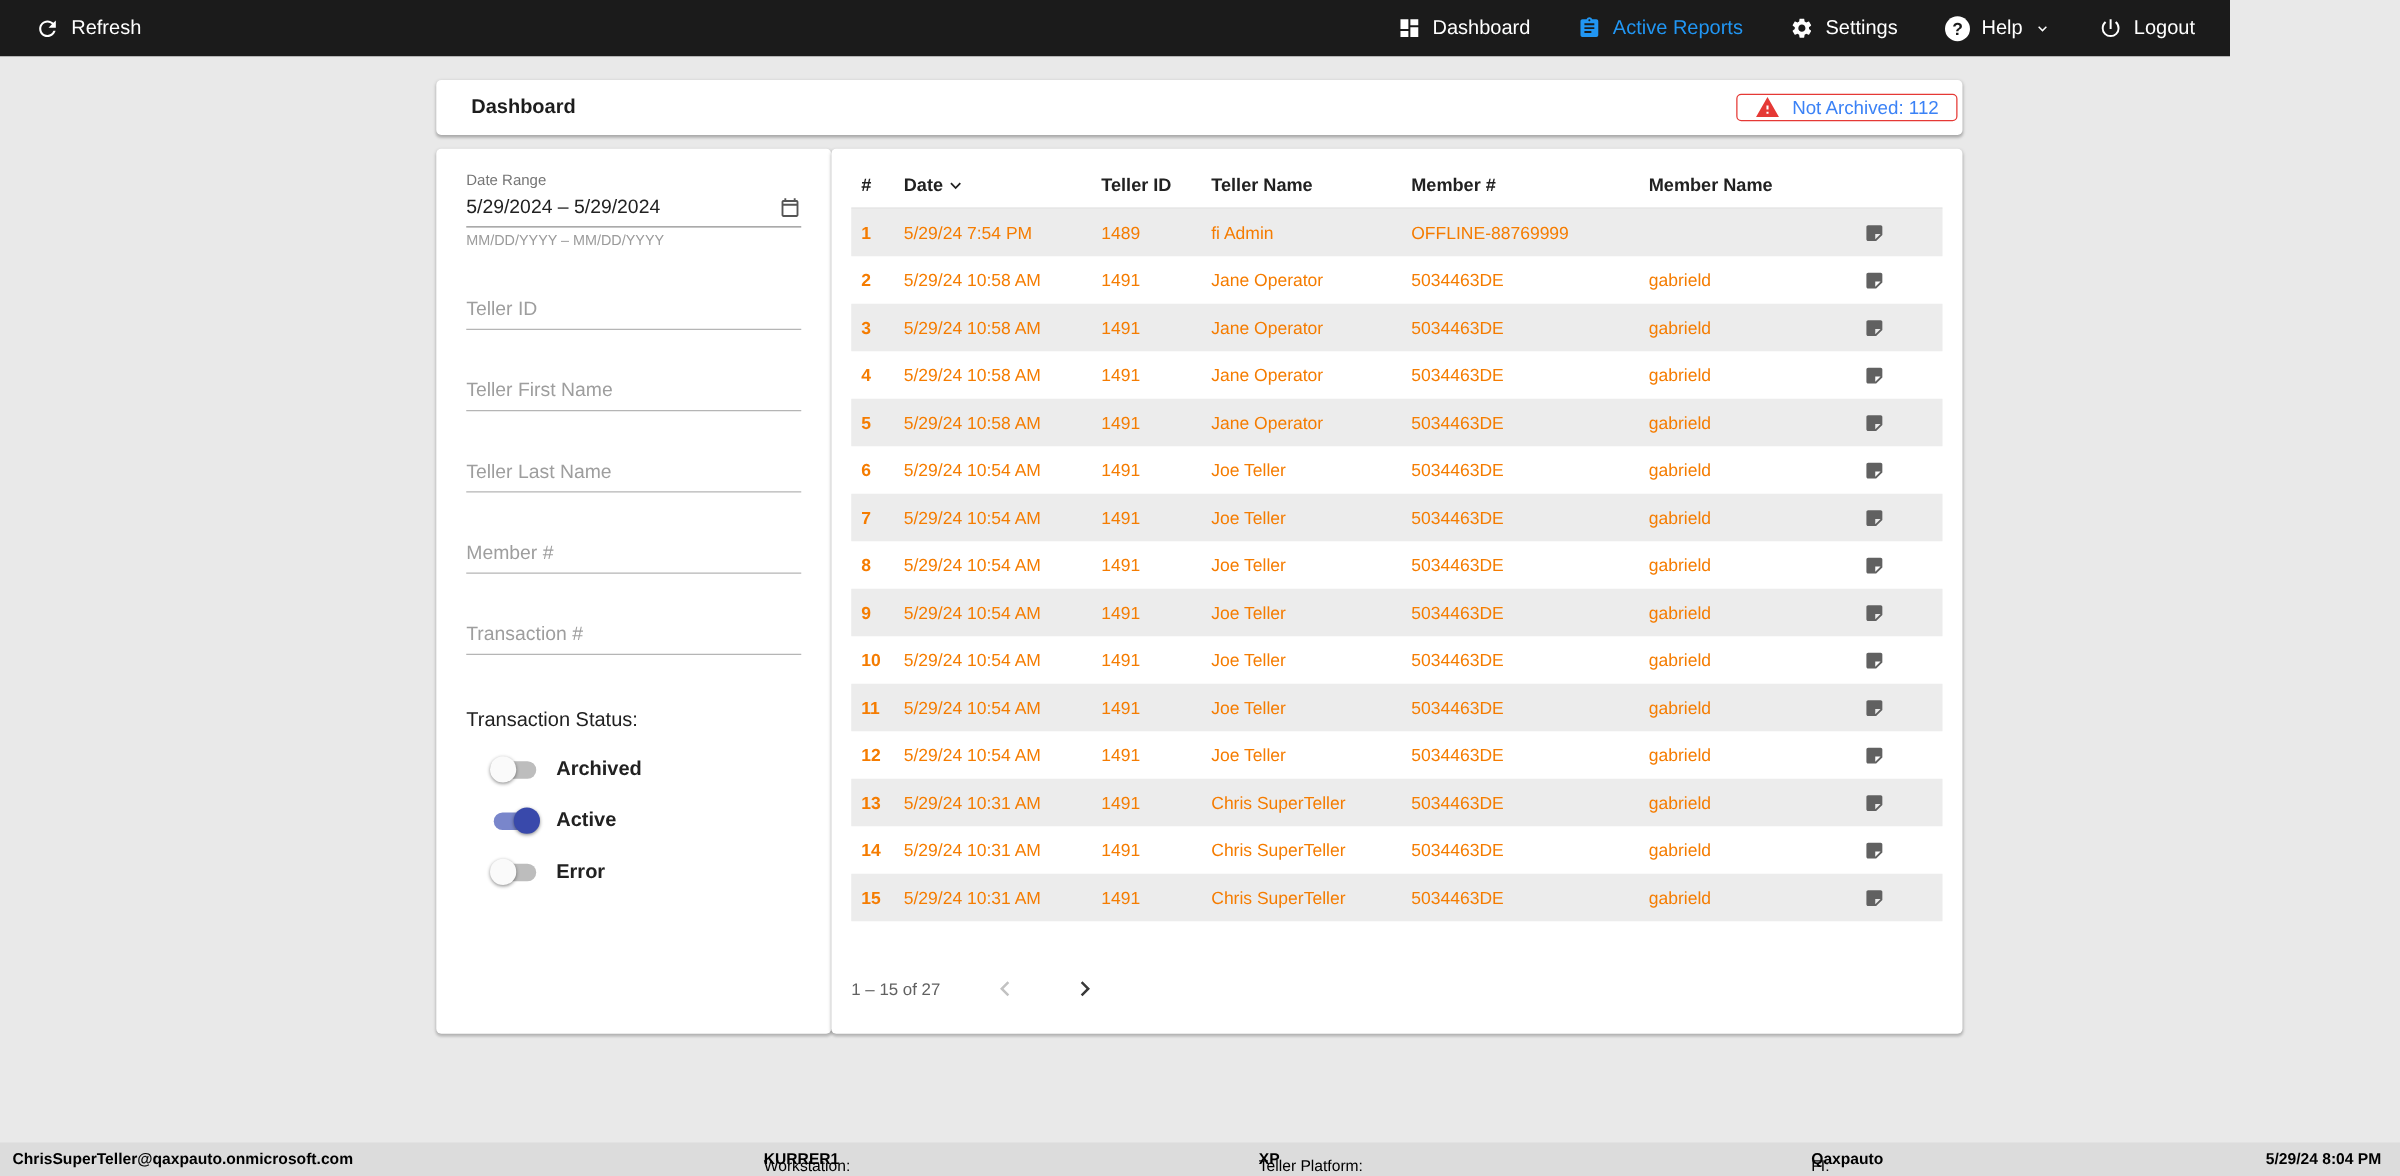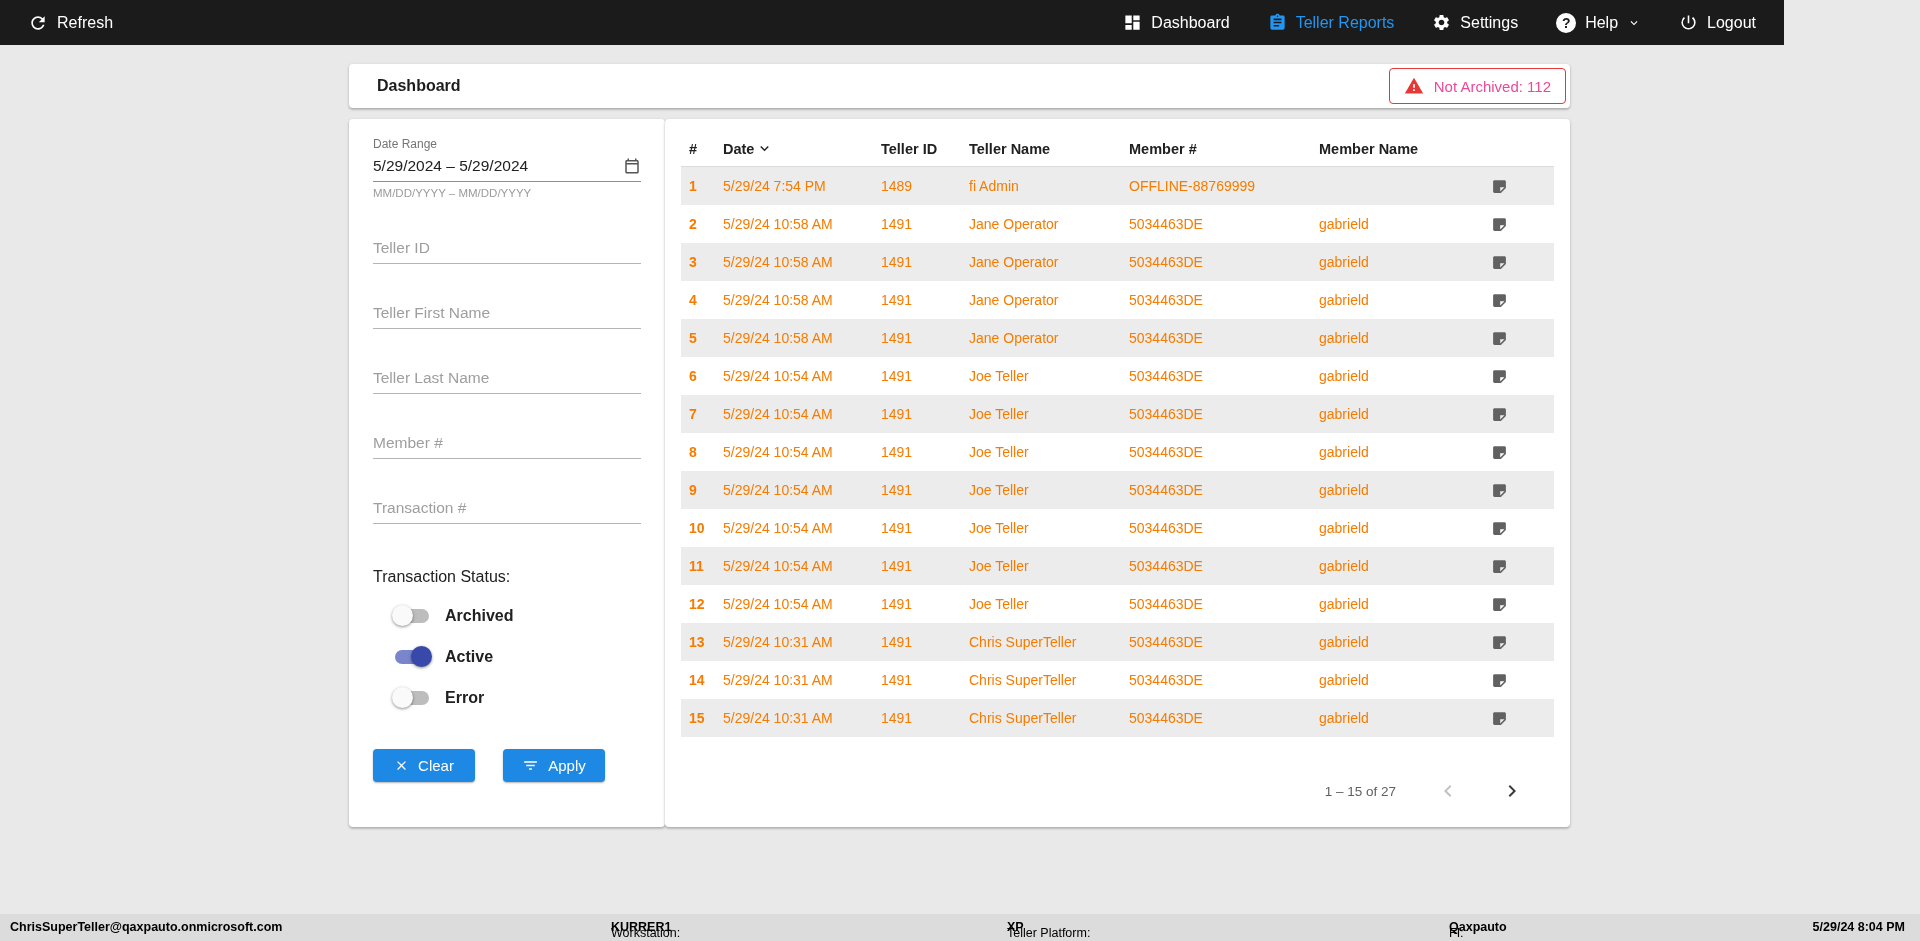--- a/index.html
+++ b/index.html
@@ -28,21 +28,21 @@
     box-shadow:0 1px 3px rgba(0,0,0,.22), 0 2px 2px rgba(0,0,0,.1);
   }
   .header-card {
     left:349px; top:64px; width:1221px; height:44px;
     display:flex; align-items:center; justify-content:space-between;
     padding:0 4px 0 28px;
   }
   .page-title { font-weight:bold; font-size:16px; color:#1d1d1d; }
   .badge {
     display:flex; align-items:center; gap:10px; border:1px solid #e53935;
-    border-radius:4px; height:36px; padding:0 14px; color:#ec4899;
+    border-radius:4px; height:22px; padding:0 14px; color:#3b82f6;
     font-size:15px; background:#fff; cursor:pointer;
   }
   
   .filter-card { left:349px; top:119px; width:316px; height:708px; padding:18px 24px; }
   .flabel { font-size:12px; color:#757575; }
   .date-row {
     display:flex; align-items:flex-end; justify-content:space-between;
     border-bottom:1px solid #8f8f8f; padding:4px 0 6px 0; margin-top:2px;
   }
   .date-row input {
@@ -79,21 +79,21 @@
     display:grid; grid-template-columns:34px 158px 88px 160px 190px 172px 1fr;
     align-items:center; padding-left:8px;
   }
   .thead { height:36px; font-weight:bold; font-size:14.5px; color:#212121; border-bottom:1px solid #dcdcdc; }
   .thead .sortable { display:flex; align-items:center; gap:2px; cursor:pointer; }
   .trow { height:38px; font-size:14px; color:#f57c00; }
   .trow.alt { background:#ececec; }
   .trow .num { font-weight:bold; }
   .note-cell { display:flex; cursor:pointer; }
   .pagination {
-    display:flex; align-items:center; justify-content:flex-end;
+    display:flex; align-items:center; 
     margin-top:42px; padding-right:30px; gap:40px; color:#616161; font-size:13.5px;
   }
   .pg-btn { background:none; border:none; cursor:pointer; display:flex; padding:0; }
   
   .footer {
     position:absolute; left:0; bottom:0; width:1920px; height:27px;
     background:#dcdcdc; font-size:12.5px; color:#000;
   }
   .footer span { position:absolute; top:6px; white-space:nowrap; }
   .f-user { left:10px; font-weight:bold; }
@@ -116,21 +116,21 @@
     <div class="nav-item">
       <svg width="19" height="19" viewBox="0 0 24 24">
           <path fill="#fff" d="M3 13h8V3H3v10zm0 8h8v-6H3v6zm10 0h8V11h-8v10zm0-18v6h8V3h-8z"></path>
         </svg>
       <span>Dashboard</span>
     </div>
     <div class="nav-item active">
       <svg width="19" height="19" viewBox="0 0 24 24">
           <path fill="#2196f3" d="M19 3h-4.18C14.4 1.84 13.3 1 12 1c-1.3 0-2.4.84-2.82 2H5c-1.1 0-2 .9-2 2v14c0 1.1.9 2 2 2h14c1.1 0 2-.9 2-2V5c0-1.1-.9-2-2-2zm-7 0c.55 0 1 .45 1 1s-.45 1-1 1-1-.45-1-1 .45-1 1-1zm2 14H7v-2h7v2zm3-4H7v-2h10v2zm0-4H7V7h10v2z"></path>
         </svg>
-      <span>Teller Reports</span>
+      <span>Active Reports</span>
     </div>
     <div class="nav-item">
       <svg width="19" height="19" viewBox="0 0 24 24">
           <path fill="#fff" d="M19.14 12.94c.04-.3.06-.61.06-.94 0-.32-.02-.64-.07-.94l2.03-1.58c.18-.14.23-.41.12-.61l-1.92-3.32c-.12-.22-.37-.29-.59-.22l-2.39.96c-.5-.38-1.03-.7-1.62-.94l-.36-2.54c-.04-.24-.24-.41-.48-.41h-3.84c-.24 0-.43.17-.47.41l-.36 2.54c-.59.24-1.13.57-1.62.94l-2.39-.96c-.22-.08-.47 0-.59.22L2.74 8.87c-.12.21-.08.47.12.61l2.03 1.58c-.05.3-.09.63-.09.94s.02.64.07.94l-2.03 1.58c-.18.14-.23.41-.12.61l1.92 3.32c.12.22.37.29.59.22l2.39-.96c.5.38 1.03.7 1.62.94l.36 2.54c.05.24.24.41.48.41h3.84c.24 0 .44-.17.47-.41l.36-2.54c.59-.24 1.13-.56 1.62-.94l2.39.96c.22.08.47 0 .59-.22l1.92-3.32c.12-.22.07-.47-.12-.61l-2.01-1.58zM12 15.6c-1.98 0-3.6-1.62-3.6-3.6s1.62-3.6 3.6-3.6 3.6 1.62 3.6 3.6-1.62 3.6-3.6 3.6z"></path>
         </svg>
       <span>Settings</span>
     </div>
     <div class="nav-item">
       <span class="help-circle">?</span>
       <span>Help</span>
@@ -187,34 +187,20 @@
       </span>
     <span class="toggle-label">Active</span>
   </div>
   <div class="toggle-row">
     <span class="switch">
         <span class="knob"></span>
       </span>
     <span class="toggle-label">Error</span>
   </div>
 
-  <div class="btn-row">
-    <button class="btn">
-      <svg width="15" height="15" viewBox="0 0 24 24">
-          <path fill="#fff" d="M19 6.41 17.59 5 12 10.59 6.41 5 5 6.41 10.59 12 5 17.59 6.41 19 12 13.41 17.59 19 19 17.59 13.41 12z"></path>
-        </svg>
-      <span>Clear</span>
-    </button>
-    <button class="btn">
-      <svg width="17" height="17" viewBox="0 0 24 24">
-          <path fill="#fff" d="M10 18h4v-2h-4v2zM3 6v2h18V6H3zm3 7h12v-2H6v2z"></path>
-        </svg>
-      <span>Apply</span>
-    </button>
-  </div>
 </div>
 
 <div class="card table-card">
   <div class="tgrid thead">
     <span>#</span>
     <span class="sortable">
       <span>Date</span>
       <svg width="17" height="17" viewBox="0 0 24 24">
           <path fill="#212121" d="M7.41 8.59 12 13.17l4.59-4.58L18 10l-6 6-6-6 1.41-1.41z"></path>
         </svg>

